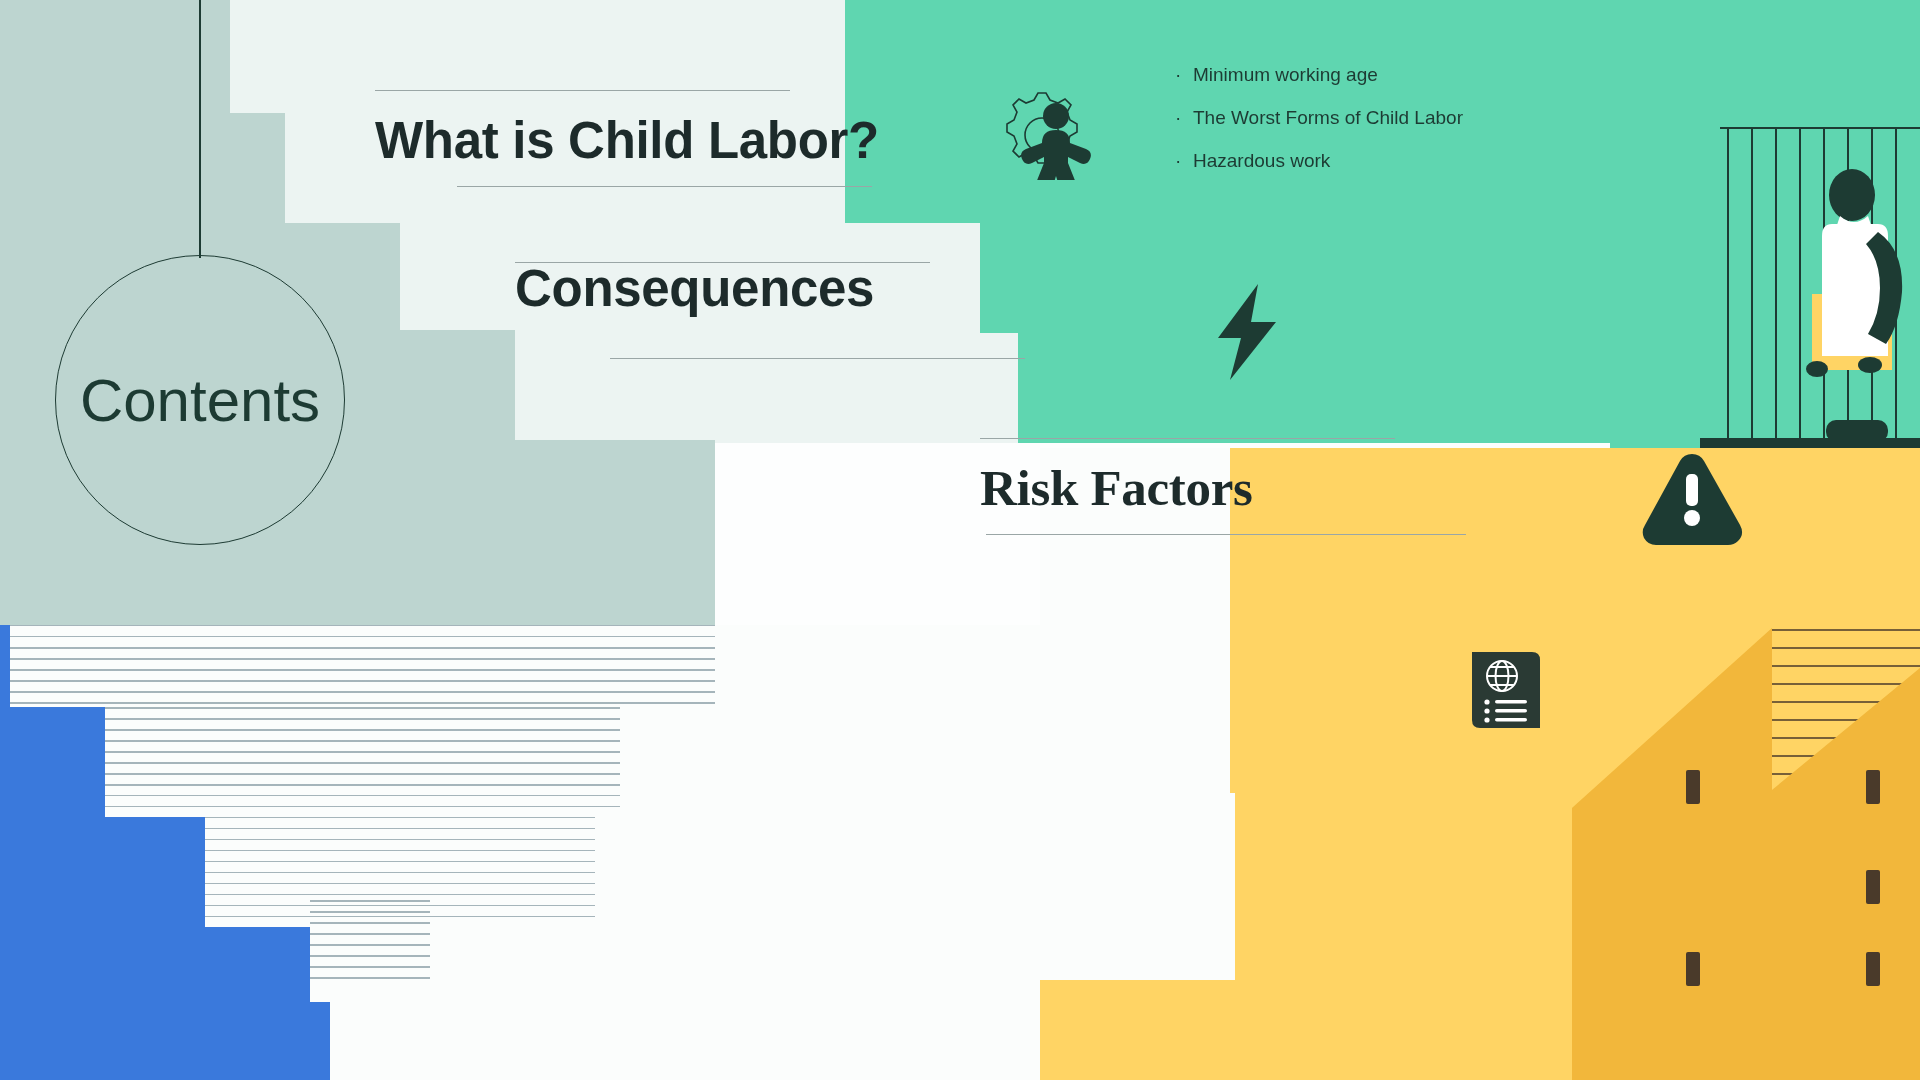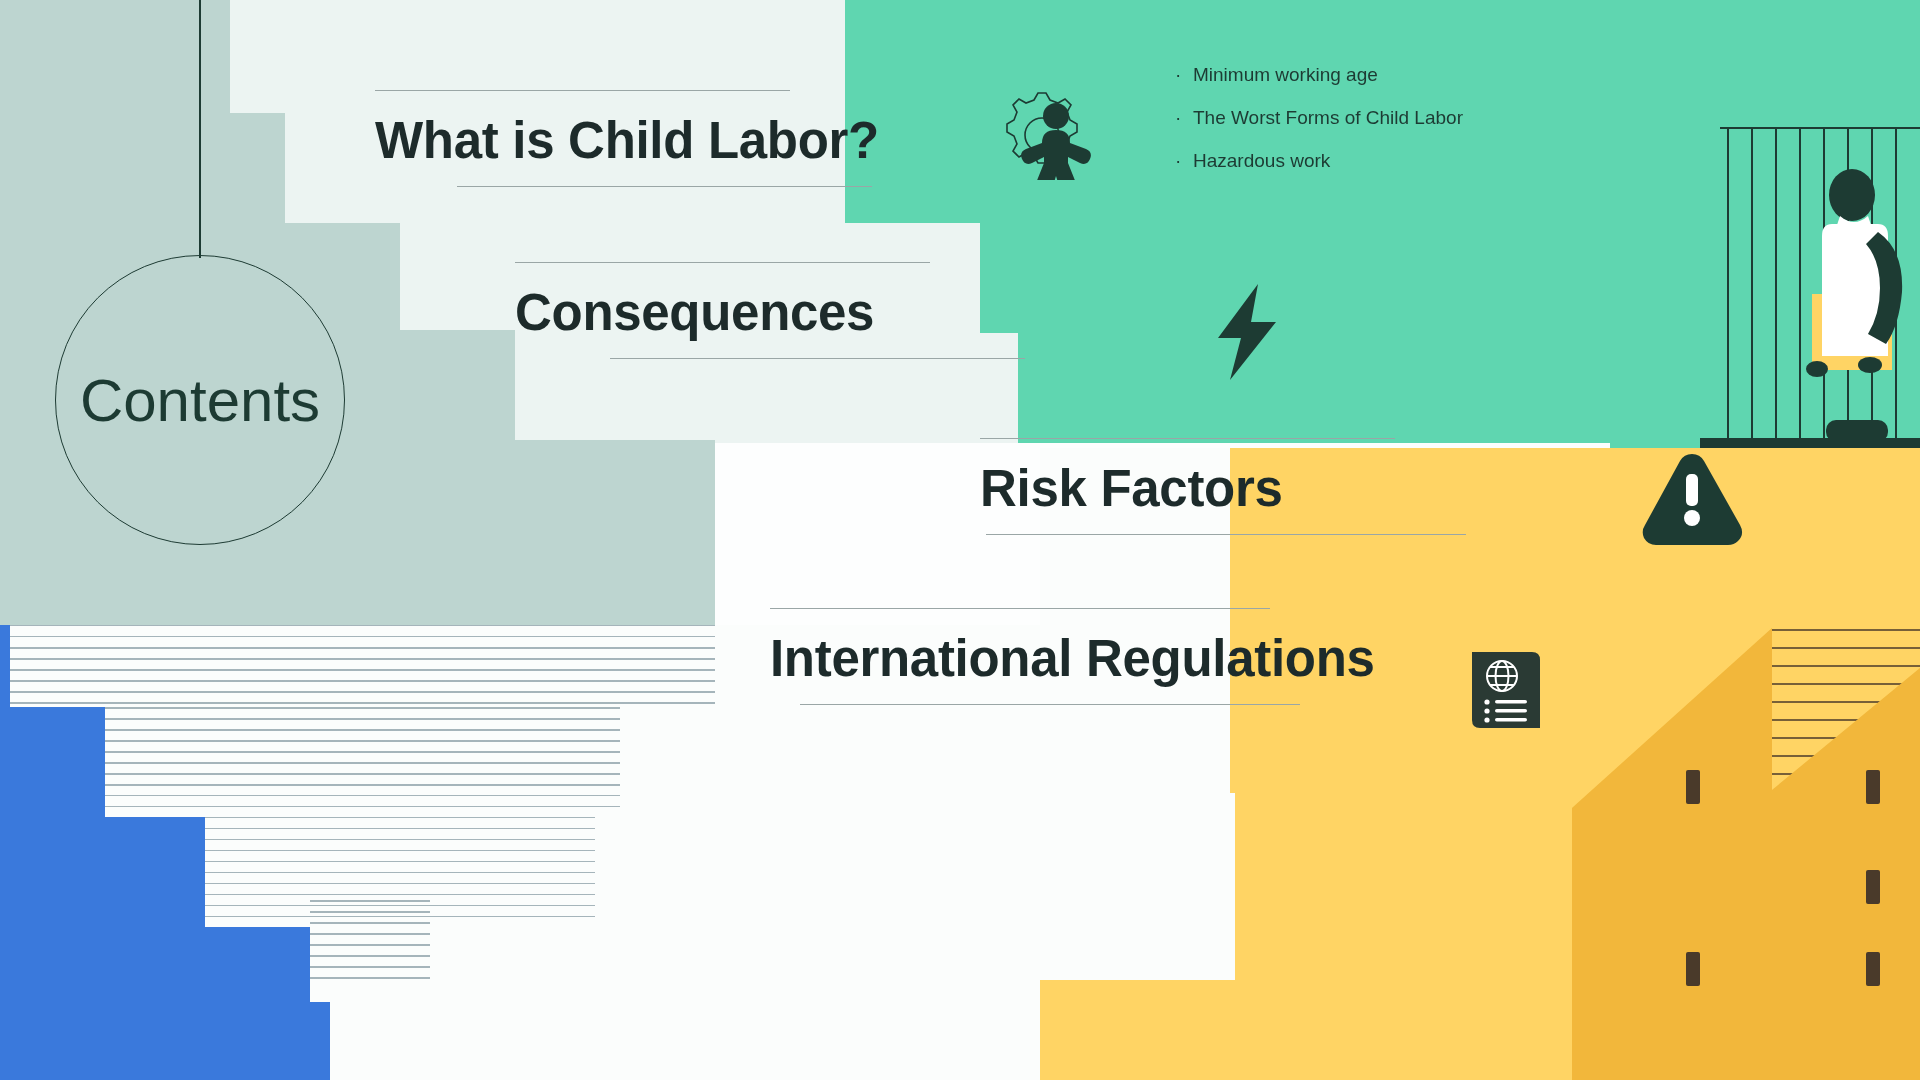--- a/index.html
+++ b/index.html
@@ -212,46 +212,41 @@
   </svg>
 
   <ul class="bullets" style="left:1175px; top:65px;">
     <li><span class="dot">·</span><span>Minimum working age</span></li>
     <li><span class="dot">·</span><span>The Worst Forms of Child Labor</span></li>
     <li><span class="dot">·</span><span>Hazardous work</span></li>
   </ul>
 
   <div class="entry" style="left:515px; top:262px;">
     <div class="rule" style="left:0; top:0; width:415px;"></div>
-    <div class="title" style="margin-top:24px;">Consequences</div>
+    <div class="title" style="">Consequences</div>
     <div class="rule" style="left:95px; top:96px; width:415px;"></div>
   </div>
 
   <svg class="icon" style="left:1208px; top:282px; width:78px; height:100px;" viewBox="0 0 78 100">
     <path d="M50 2 L10 56 L33 56 L22 98 L68 40 L43 40 Z" fill="#1d3b33"></path>
   </svg>
 
 
   <div class="entry" style="left:980px; top:438px;">
     <div class="rule" style="left:0; top:0; width:415px;"></div>
-    <div class="title" style="margin-top:24px;">Risk Factors</div>
+    <div class="title" style="margin-top:24px;font-family:Liberation Serif, serif;">Risk Factors</div>
     <div class="rule" style="left:6px; top:96px; width:480px;"></div>
   </div>
 
   <svg class="icon" style="left:1638px; top:448px; width:108px; height:100px;" viewBox="0 0 108 100">
     <path d="M54 6 q8 0 12 7 l36 64 q5 9 -2 16 q-4 4 -10 4 H18 q-8 0 -12 -7 q-3 -7 1 -13 l35 -64 q4 -7 12 -7 z" fill="#1d3b33"></path>
     <rect x="48" y="26" width="12" height="32" rx="5" fill="#ffffff"></rect>
     <circle cx="54" cy="70" r="8" fill="#ffffff"></circle>
   </svg>
 
-  <div class="entry" style="left:770px; top:608px;">
-    <div class="rule" style="left:0; top:0; width:500px;"></div>
-    <div class="title" style="margin-top:24px;">International Regulations</div>
-    <div class="rule" style="left:30px; top:96px; width:500px;"></div>
-  </div>
 
   <svg class="icon" style="left:1468px; top:648px; width:76px; height:84px;" viewBox="0 0 76 84">
     <path d="M4 4 h60 q8 0 8 8 v68 h-60 q-8 0 -8 -8 z" fill="#2a3a34"></path>
     <g fill="none" stroke="#ffffff" stroke-width="2">
       <circle cx="34" cy="28" r="15"></circle>
       <ellipse cx="34" cy="28" rx="6.5" ry="15"></ellipse>
       <line x1="19" y1="28" x2="49" y2="28"></line>
       <line x1="22" y1="19" x2="46" y2="19"></line>
       <line x1="22" y1="37" x2="46" y2="37"></line>
     </g>

